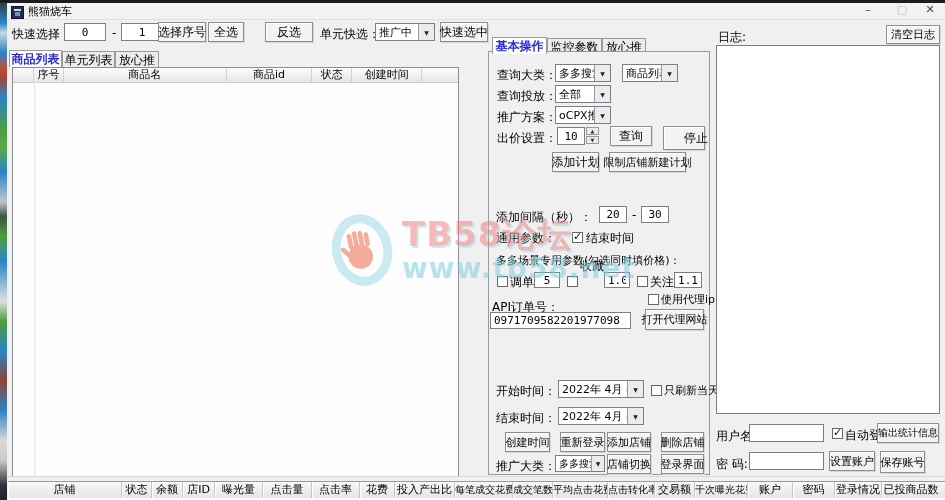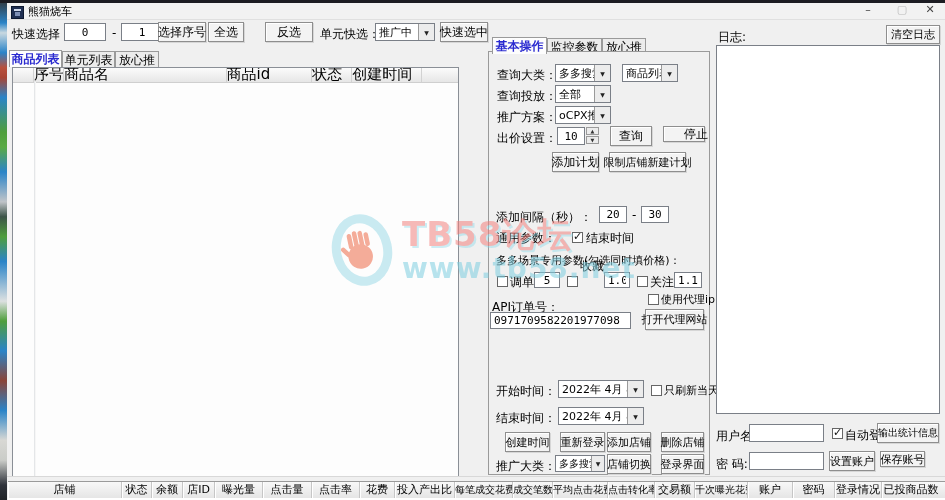--- a/index.html
+++ b/index.html
@@ -30,21 +30,21 @@
     display:flex;align-items:center;justify-content:center;font-size:6px;color:#222;}
   .chk{width:11px;height:11px;background:#fff;border:1px solid #666;box-sizing:border-box;position:absolute;}
   .chk .mk{position:absolute;left:0px;top:-3px;font-size:11px;font-weight:bold;color:#111;}
   .red{color:#f00;}
   .tabstrip-tab{height:17px;box-sizing:border-box;border:1px solid #9a9a9a;border-bottom:none;
     background:#ececec;text-align:center;font-size:12px;line-height:16px;}
   .tab-active{background:#fdfdfd;color:#2b2bd0;font-weight:bold;}
   
   #lv{left:12px;top:67px;width:447px;height:410px;background:#fdfdfd;border:1px solid #8a8f96;box-sizing:border-box;}
   #lv-head{position:absolute;left:0;top:0;right:0;height:14px;display:flex;background:linear-gradient(#fbfbfb,#e6e6e6);border-bottom:1px solid #cfcfcf;}
-  .lv-col{height:14px;box-sizing:border-box;border-right:1px solid #d2d2d2;font-size:15px;line-height:13px;overflow:hidden;white-space:nowrap;}
+  .lv-col{height:14px;box-sizing:border-box;border-right:1px solid #d2d2d2;font-size:11px;line-height:13px;text-align:center;overflow:hidden;white-space:nowrap;}
   #col-sep{position:absolute;left:21px;top:14px;width:1px;height:394px;background:#e4e6e8;border-right:1px solid #f6f6f6;}
   
   #ops-box{left:488px;top:51px;width:220px;height:422px;border:1px solid #9a9a9a;background:#f0f0f0;}
   .spin{width:13px;height:8px;background:#ececec;border:1px solid #9a9a9a;box-sizing:border-box;
     font-size:5px;line-height:6px;text-align:center;color:#333;}
   
   #log-area{left:716px;top:45px;width:224px;height:369px;background:#fff;border:1px solid #7a7f87;box-sizing:border-box;}
   
   #shop-head{left:8px;top:481px;width:937px;height:17px;display:flex;background:linear-gradient(#f8f8f8,#e4e4e4);border-top:1px solid #9a9a9a;border-bottom:1px solid #cfcfcf;}
   .sh-col{height:17px;box-sizing:border-box;border-right:1px solid #c6c6c6;box-shadow:inset 1px 0 0 #ffffff;
@@ -133,21 +133,21 @@
   <div class="abs combo" style="left:555px;top:106px;width:56px;height:18px;">
     <span class="ct">oCPX推广</span>
       <span class="ca">▼</span>
   </div>
 
   <div class="abs lbl" style="left:497px;top:130px;">出价设置：</div>
   <input class="abs inp center" style="left: 557px; top: 127px; width: 28px; height: 18px;" value="10">
   <div class="abs spin" style="left:586px;top:127px;">▲</div>
   <div class="abs spin" style="left:586px;top:136px;">▼</div>
   <div class="abs btn" style="left:610px;top:126px;width:42px;height:20px;">查询</div>
-  <div class="abs btn" style="left:663px;top:126px;width:42px;height:16px;padding-left:24px;">停止</div>
+  <div class="abs btn" style="left:663px;top:126px;width:42px;height:24px;padding-left:24px;">停止</div>
 
   <div class="abs btn" style="left:552px;top:152px;width:47px;height:20px;">添加计划</div>
   <div class="abs btn" style="left:609px;top:152px;width:77px;height:20px;font-size:11px;">限制店铺新建计划</div>
 
 
   <div class="abs lbl" style="left:496px;top:209px;">添加间隔（秒）：</div>
   <input class="abs inp center" style="left: 599px; top: 206px; width: 28px; height: 17px;" value="20">
   <div class="abs lbl" style="left:632px;top:208px;">-</div>
   <input class="abs inp center" style="left: 641px; top: 206px; width: 28px; height: 17px;" value="30">
 
@@ -210,21 +210,21 @@
   <div class="abs lbl" style="left:716px;top:428px;">用户名:</div>
   <input class="abs inp" style="left: 749px; top: 424px; width: 75px; height: 18px;" value="">
   <span class="chk" style="left:832px;top:428px;">
       <span class="mk">✓</span>
     </span>
   <div class="abs lbl" style="left:845px;top:427px;">自动登录</div>
   <div class="abs btn" style="left:877px;top:423px;width:62px;height:20px;font-size:10px;">输出统计信息</div>
   <div class="abs lbl" style="left:716px;top:456px;">密 码:</div>
   <input class="abs inp" style="left: 749px; top: 452px; width: 75px; height: 18px;" value="">
   <div class="abs btn" style="left:829px;top:451px;width:46px;height:20px;font-size:11px;">设置账户</div>
-  <div class="abs btn" style="left:880px;top:451px;width:45px;height:16px;font-size:11px;">保存账号</div>
+  <div class="abs btn" style="left:880px;top:451px;width:45px;height:22px;font-size:11px;">保存账号</div>
 
   <div class="abs" id="divider"></div>
   <div class="abs" id="shop-head">
     <div class="sh-col" style="width:114px;">店铺</div>
     <div class="sh-col" style="width:30px;">状态</div>
     <div class="sh-col" style="width:31px;">余额</div>
     <div class="sh-col" style="width:32px;">店ID</div>
     <div class="sh-col" style="width:48px;">曝光量</div>
     <div class="sh-col" style="width:49px;">点击量</div>
     <div class="sh-col" style="width:48px;">点击率</div>

